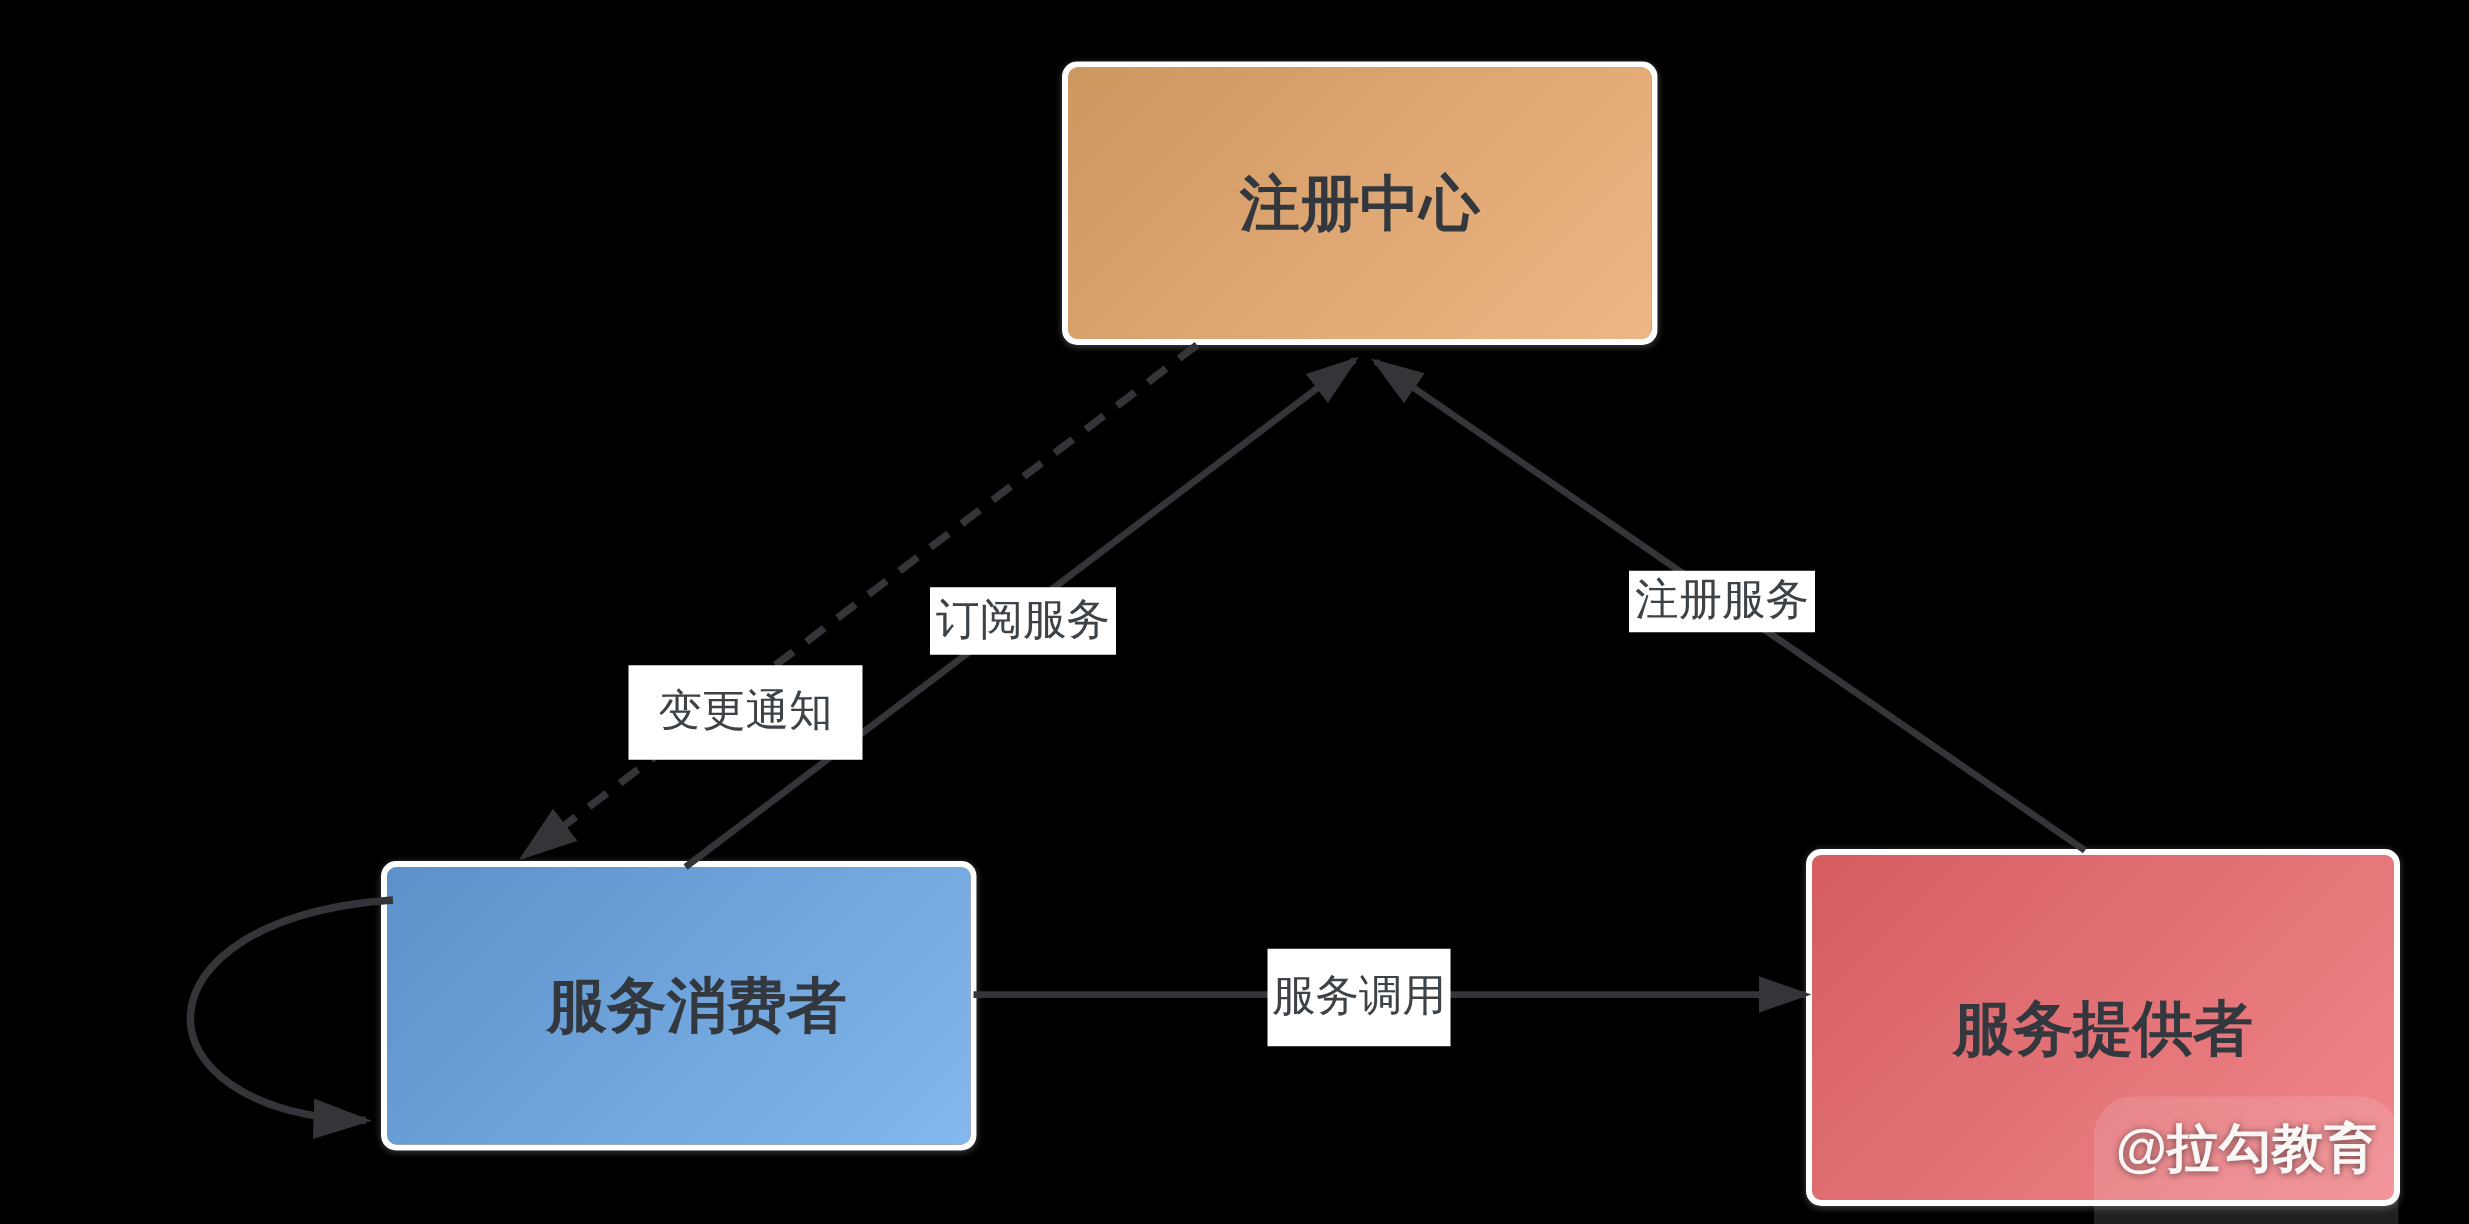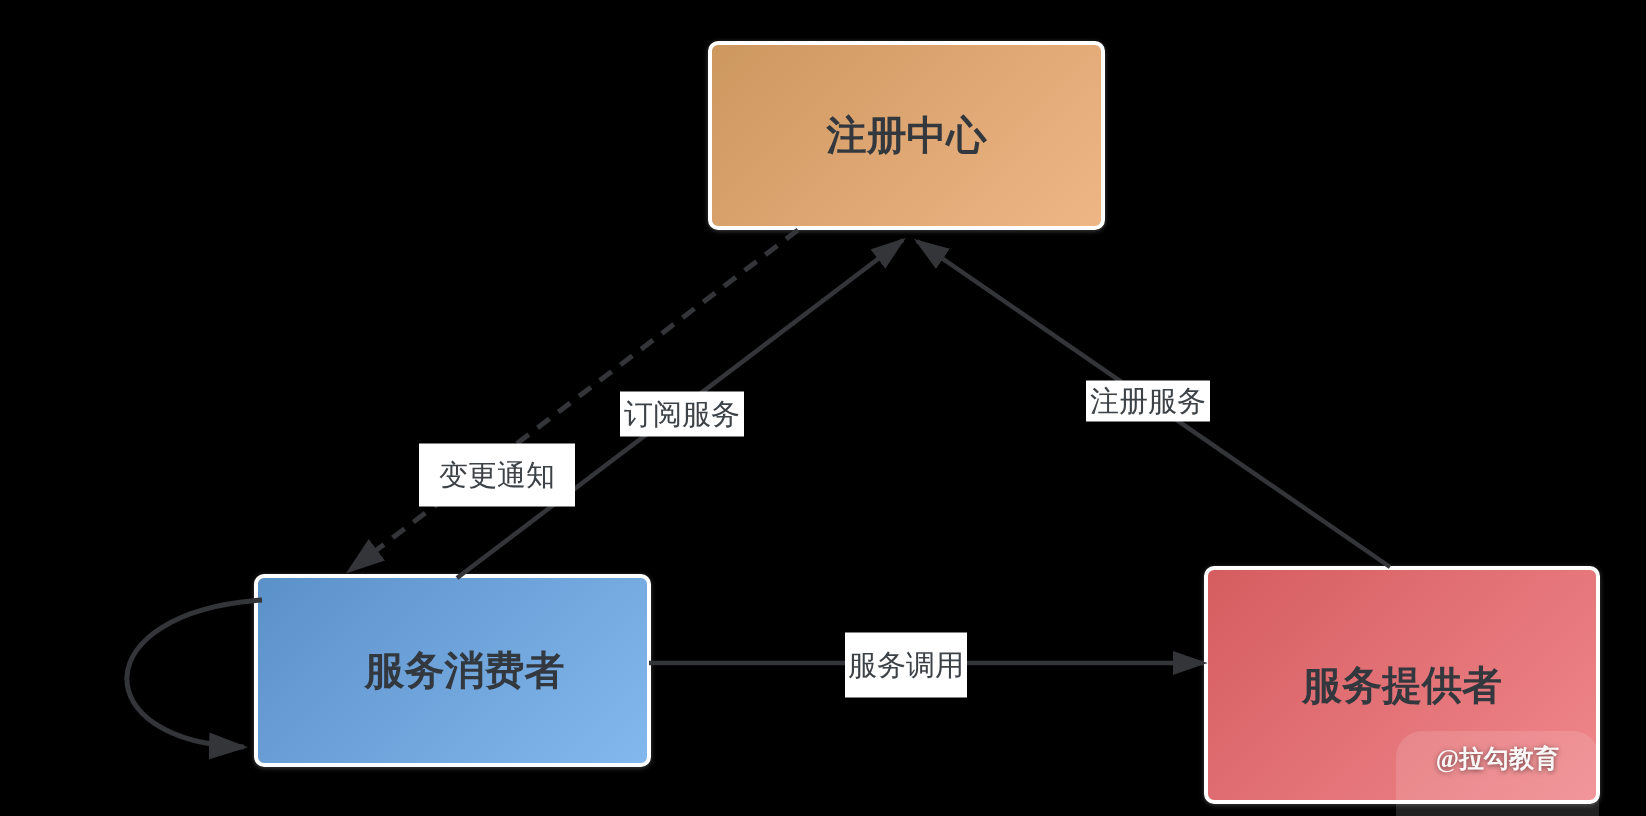--- a/index.html
+++ b/index.html
@@ -90,26 +90,25 @@
     height: 85px;
     background: rgba(255,255,255,0.13);
     border-radius: 26px 26px 0 0;
     z-index: 4;
     display: flex;
     align-items: flex-start;
     justify-content: center;
   }
   .watermark-text {
     margin-top: 11px;
-    font-size: 25px;
+    font-size: 35px;
     font-weight: 600;
     color: rgba(255,255,255,0.95);
     text-shadow: 0 1px 5px rgba(0,0,0,0.55);
     white-space: nowrap;
-    font-family: Liberation Serif, serif;
   }
 </style>
 </head>
 <body>
 
 <div class="canvas">
 
   <div class="node node-registry">
     <span>注册中心</span>
   </div>

